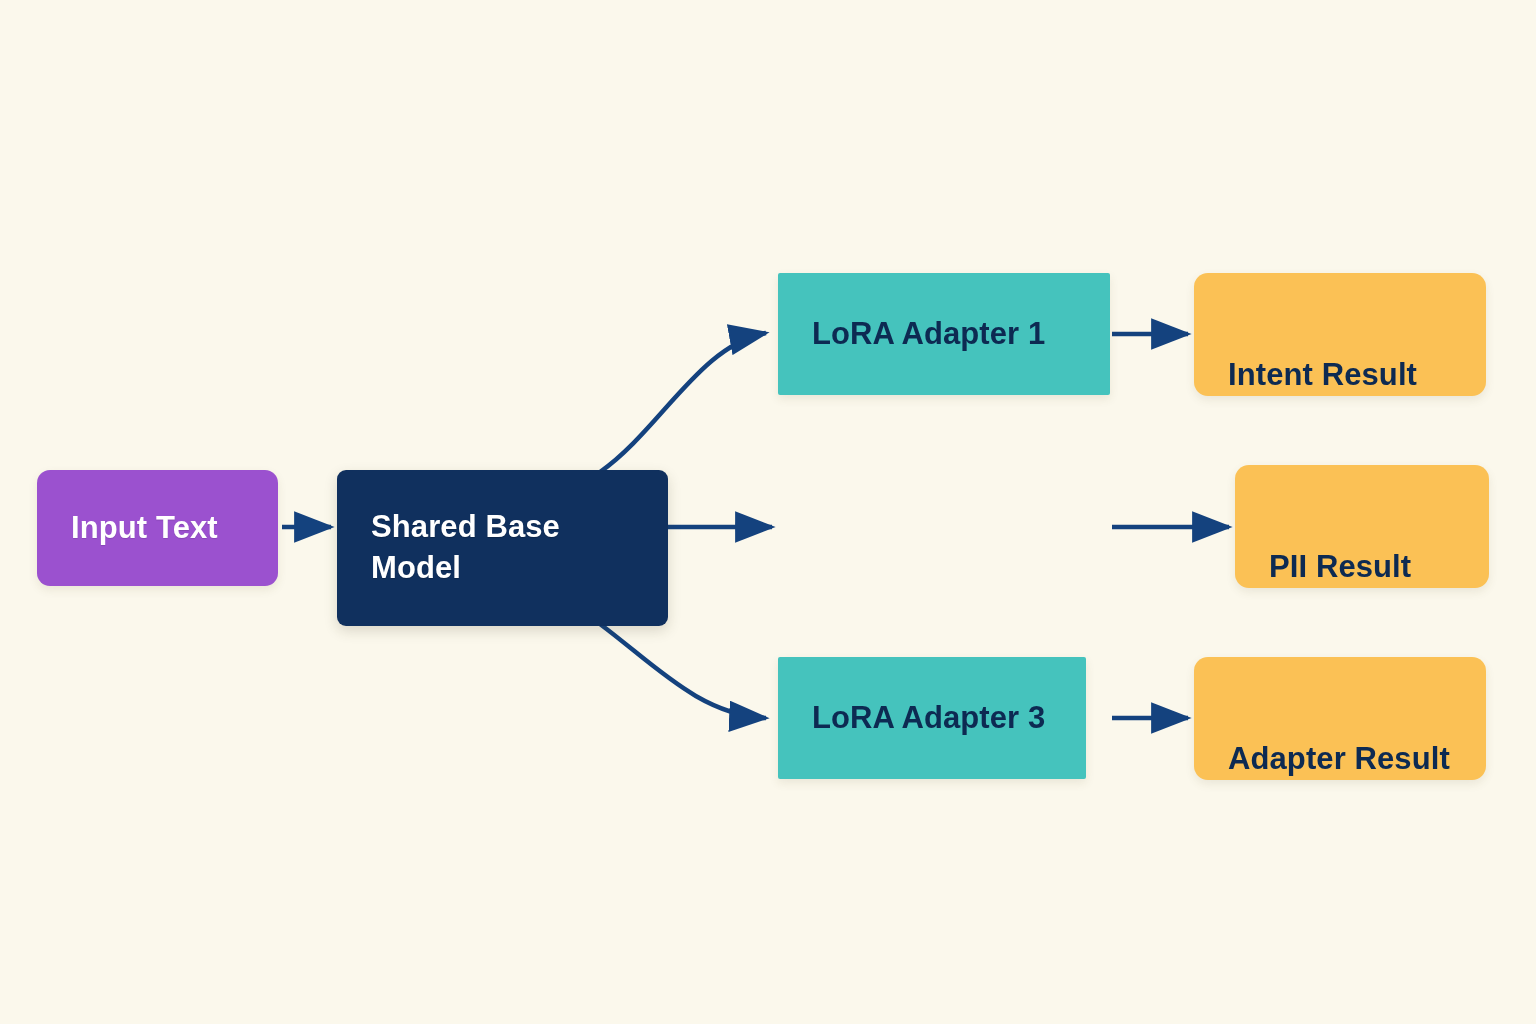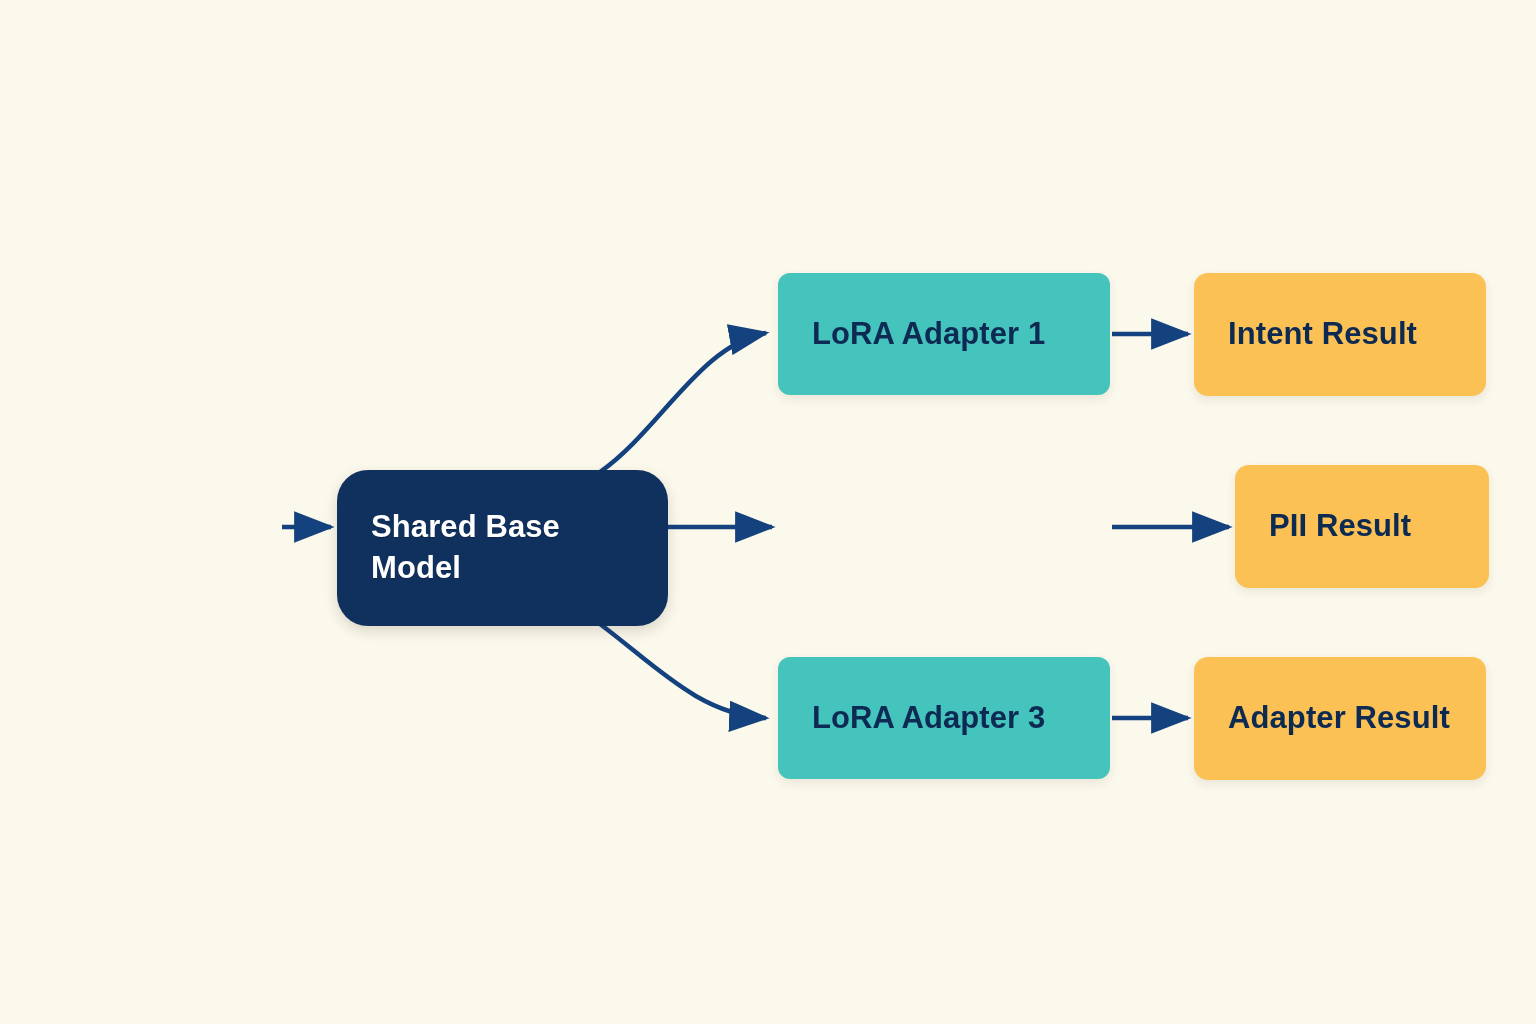--- a/index.html
+++ b/index.html
@@ -47,39 +47,40 @@
     background: #9b51cf;
     border-radius: 13px;
   }
   .node.input .node-label {
     color: #ffffff;
     text-shadow: 0 1px 1px rgba(0,0,0,0.13);
   }
   
   .node.base {
     background: #10305e;
-    border-radius: 31px;
+    border-radius: 9px;
     box-shadow: 0 5px 13px rgba(60, 55, 30, 0.17);
   }
   .node.base .node-label {
     color: #ffffff;
     text-shadow: 0 1px 1px rgba(0,0,0,0.22);
   }
   
   .node.adapter {
     background: #45c3bd;
-    border-radius: 12px;
+    border-radius: 2px;
   }
   .node.adapter .node-label {
     color: #0d2a52;
   }
   
   .node.result {
     background: #fbc155;
     border-radius: 14px;
+    align-items: flex-end;
   }
   .node.result .node-label {
     color: #0d2a52;
   }
 </style>
 </head>
 <body>
 
 <div id="canvas">
 
@@ -98,32 +99,35 @@
 
     <path d="M 600,624 C 655,665 700,715 766,718" fill="none" stroke="#14427e" stroke-width="4.5" marker-end="url(#arrowhead)"></path>
 
     <line x1="1112" y1="334" x2="1188" y2="334" stroke="#14427e" stroke-width="4.5" marker-end="url(#arrowhead)"></line>
 
     <line x1="1112" y1="527" x2="1229" y2="527" stroke="#14427e" stroke-width="4.5" marker-end="url(#arrowhead)"></line>
 
     <line x1="1112" y1="718" x2="1188" y2="718" stroke="#14427e" stroke-width="4.5" marker-end="url(#arrowhead)"></line>
   </svg>
 
+  <div class="node input" style="left:37px; top:470px; width:241px; height:116px;">
+    <span class="node-label">Input Text</span>
+  </div>
 
   <div class="node base" style="left:337px; top:470px; width:331px; height:156px;">
     <span class="node-label">Shared Base
 Model</span>
   </div>
 
   <div class="node adapter" style="left:778px; top:273px; width:332px; height:122px;">
     <span class="node-label">LoRA Adapter 1</span>
   </div>
 
 
-  <div class="node adapter" style="left:778px; top:657px; width:332px; height:122px;">
+  <div class="node adapter" style="left:778px; top:657px; width:308px; height:122px;">
     <span class="node-label">LoRA Adapter 3</span>
   </div>
 
   <div class="node result" style="left:1194px; top:273px; width:292px; height:123px;">
     <span class="node-label">Intent Result</span>
   </div>
 
   <div class="node result" style="left:1235px; top:465px; width:254px; height:123px;">
     <span class="node-label">PII Result</span>
   </div>

